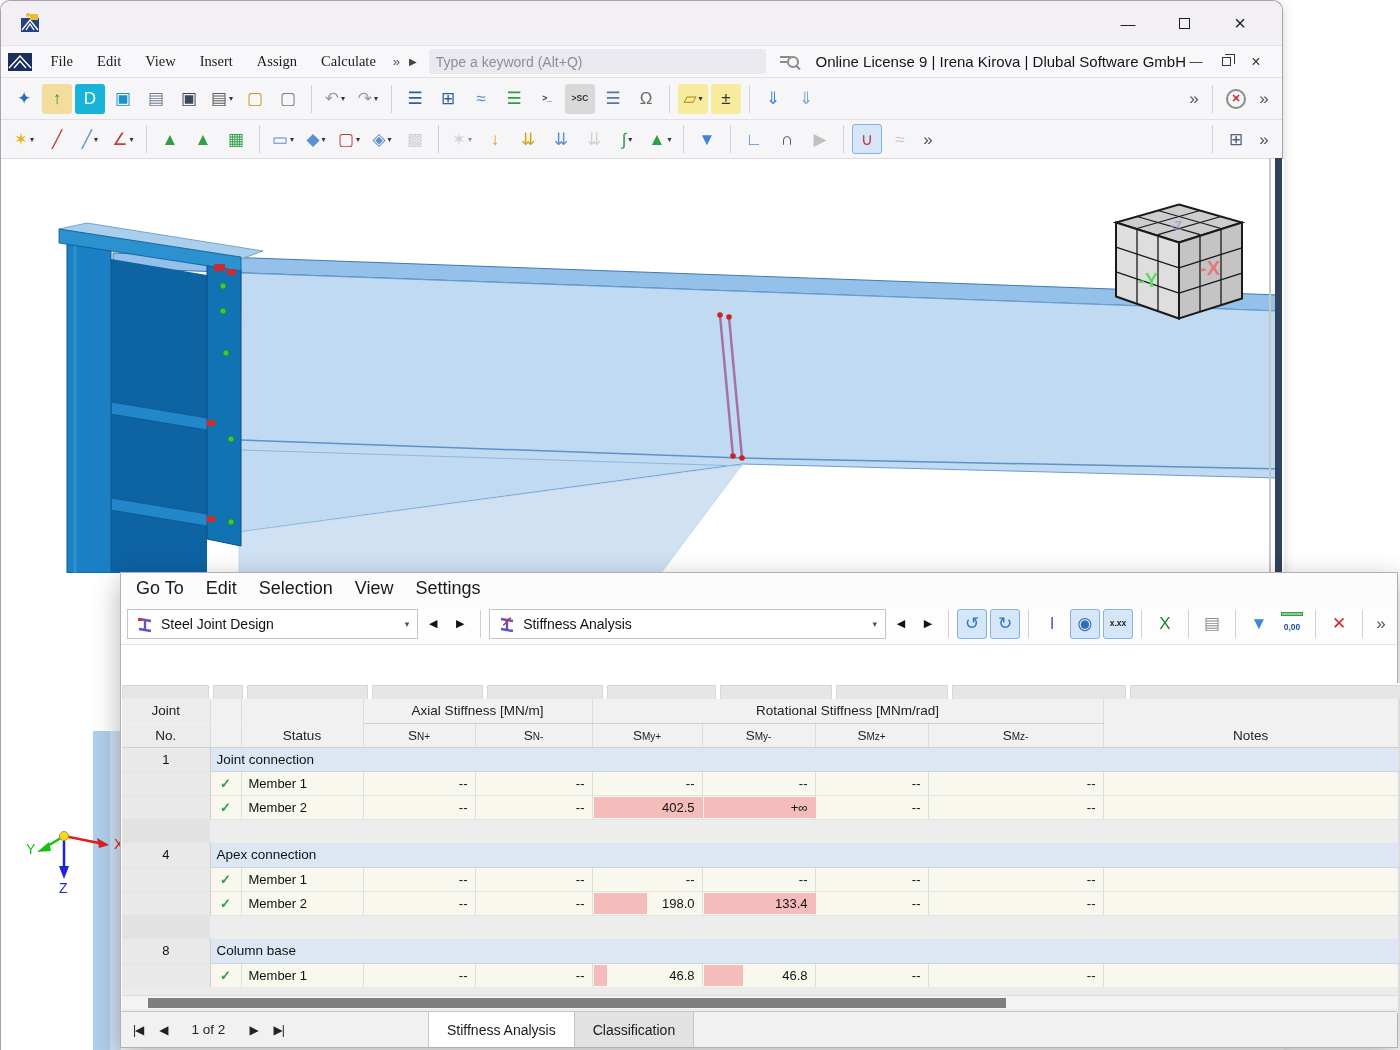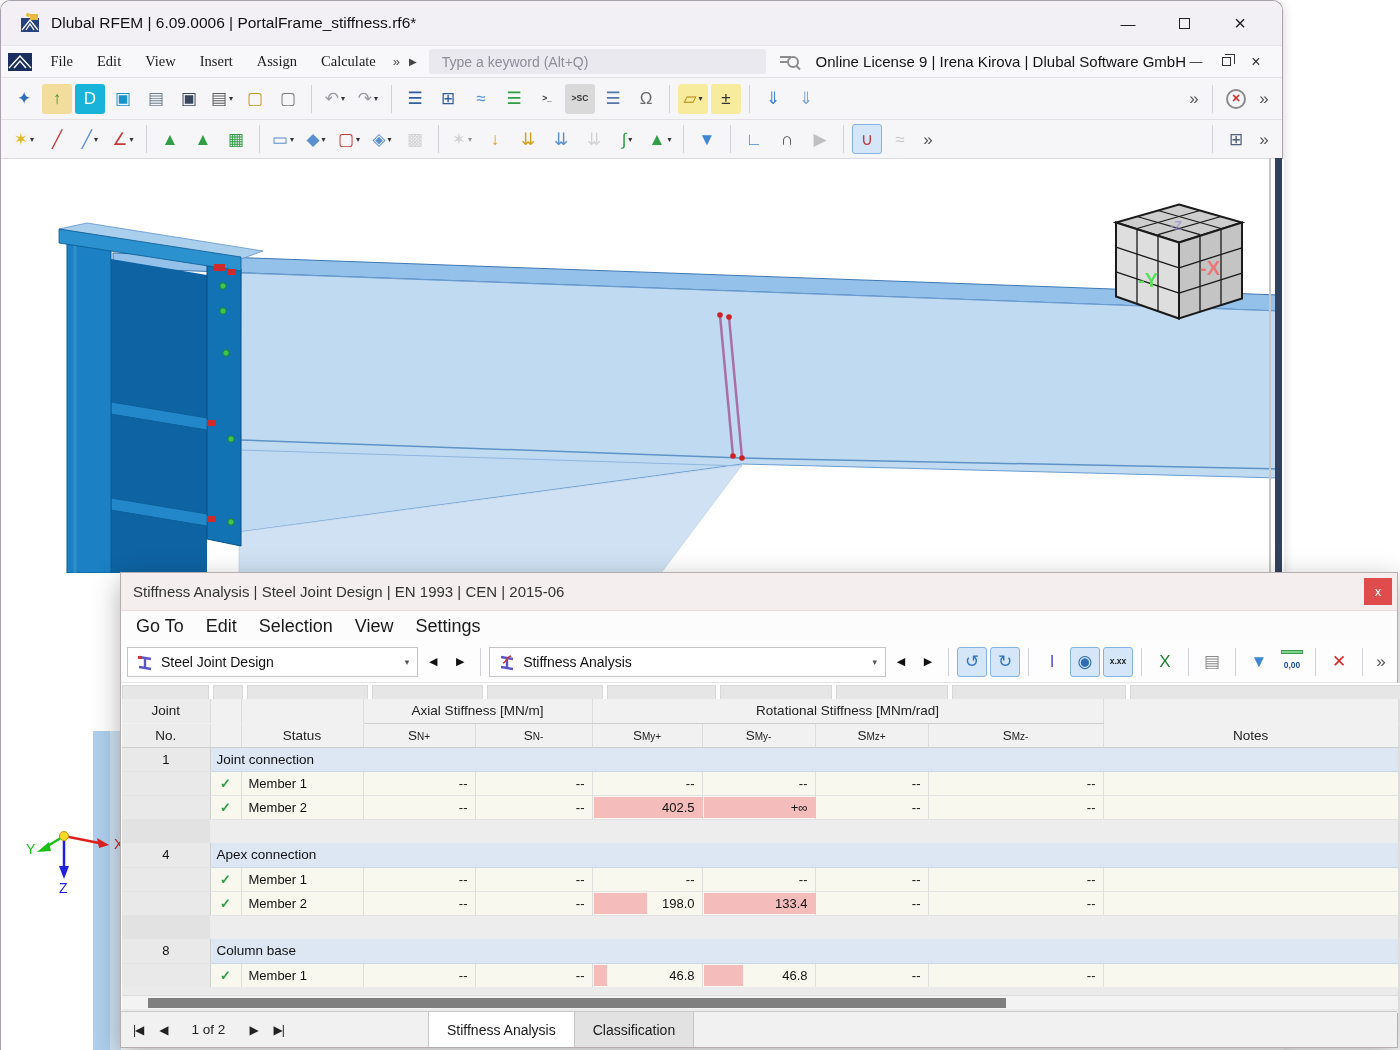--- a/index.html
+++ b/index.html
@@ -12,21 +12,21 @@
   .title-text { font-size:15.5px; color:#111; }
   .win-btns { position:absolute; right:14px; top:0; height:44px; display:flex; }
   .win-btn { width:56px; height:44px; display:flex; align-items:center; justify-content:center; color:#222; font-size:15px; }
   .maxbox { width:11px; height:11px; border:1.3px solid #222; }
 
   
   .menubar { height:32px; background:#f8f7fa; border-top:1px solid #e5e3e8; display:flex; align-items:center; padding:0 6px; }
   .menu-item { padding:0 12px; font-size:14.5px; color:#1a1a1a; height:100%; display:flex; align-items:center;font-family:Liberation Serif, serif; }
   .menu-ovf { color:#555; padding:0 5px; font-size:13px; }
   .menu-arrow { color:#444; font-size:10px; padding:0 4px; }
-  #kw-search { width:344px; height:25px; background:#ebe9f0; border:none; border-radius:3px; padding:0 13px; font-size:14px; color:#333; margin-left:8px; }
+  #kw-search { width:344px; height:25px; background:#ebe9f0; border:none; border-radius:3px; padding:0 7px; font-size:14px; color:#333; margin-left:8px; }
   #kw-search::placeholder { color:#8d8d99; }
   .license { margin-left:14px; font-size:15px; color:#141414; white-space:nowrap; }
   .mdi-btns { margin-left:auto; display:flex; gap:10px; padding-right:10px; align-items:center; }
   .mdi-btn { width:20px; height:20px; display:flex; align-items:center; justify-content:center; color:#333; font-size:13px; }
   .mdi-restore { width:9px; height:9px; border:1.4px solid #333; position:relative; }
   .mdi-restore::before { content:''; position:absolute; left:2px; top:-4.5px; width:9px; height:9px; border:1.4px solid #333; border-left:none; border-bottom:none; }
 
   
   .toolbar { height:42px; background:#f6f5f8; border-top:1px solid #e2e0e5; display:flex; align-items:center; padding:0 8px; gap:3px; }
   #tb2 { height:40px; border-bottom:1px solid #dddbe0; }
@@ -96,21 +96,20 @@
 
 <div id="main-window">
 
   <div class="titlebar">
     <svg width="22" height="22">
       <rect x="2" y="6" width="18" height="14" fill="#26417e"></rect>
       <path d="M3 18 L11 8 L19 18 M7 18 L11 12 L15 18" stroke="#fff" stroke-width="1.3" fill="none"></path>
       <rect x="11" y="2" width="8" height="6" fill="#e8b93a"></rect>
       <circle cx="9" cy="3" r="2" fill="#e8b93a"></circle>
     </svg>
-    <span class="title-text">Dlubal RFEM | 6.09.0006 | PortalFrame_stiffness.rf6*</span>
     <div class="win-btns">
       <span class="win-btn">—</span>
       <span class="win-btn">
           <span class="maxbox"></span>
         </span>
       <span class="win-btn" style="font-size:20px;">×</span>
     </div>
   </div>
 
   <div class="menubar">
@@ -425,24 +424,20 @@
       <text x="40" y="77" font-size="14" fill="#2020e0">Z</text>
     </svg>
 
   </div>
 </div>
 
 <div id="vp-edge-gray"></div>
 <div id="vp-edge-navy"></div>
 
 <div id="dialog">
-  <div class="dlg-title">
-    <span>Stiffness Analysis | Steel Joint Design | EN 1993 | CEN | 2015-06</span>
-    <span class="dlg-close">x</span>
-  </div>
 
   <div class="dlg-menu">
       <span id="dlg-menu-items" style="display:flex;">
         <span class="dmenu-item">Go To</span>
         <span class="dmenu-item">Edit</span>
         <span class="dmenu-item">Selection</span>
         <span class="dmenu-item">View</span>
         <span class="dmenu-item">Settings</span>
       </span>
     </div>

